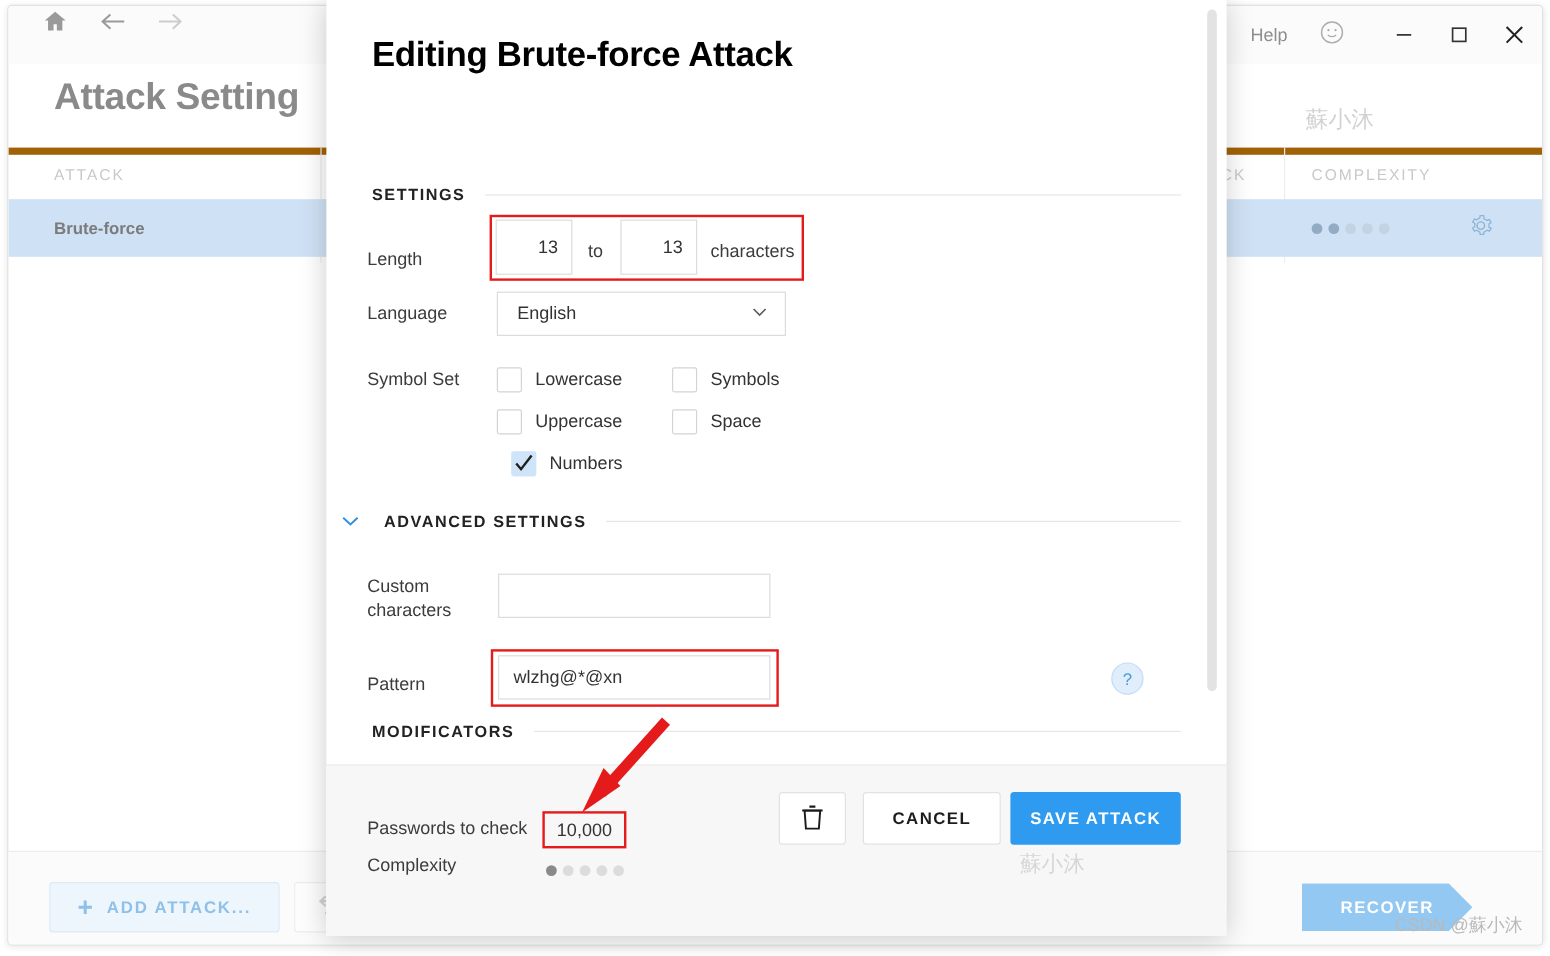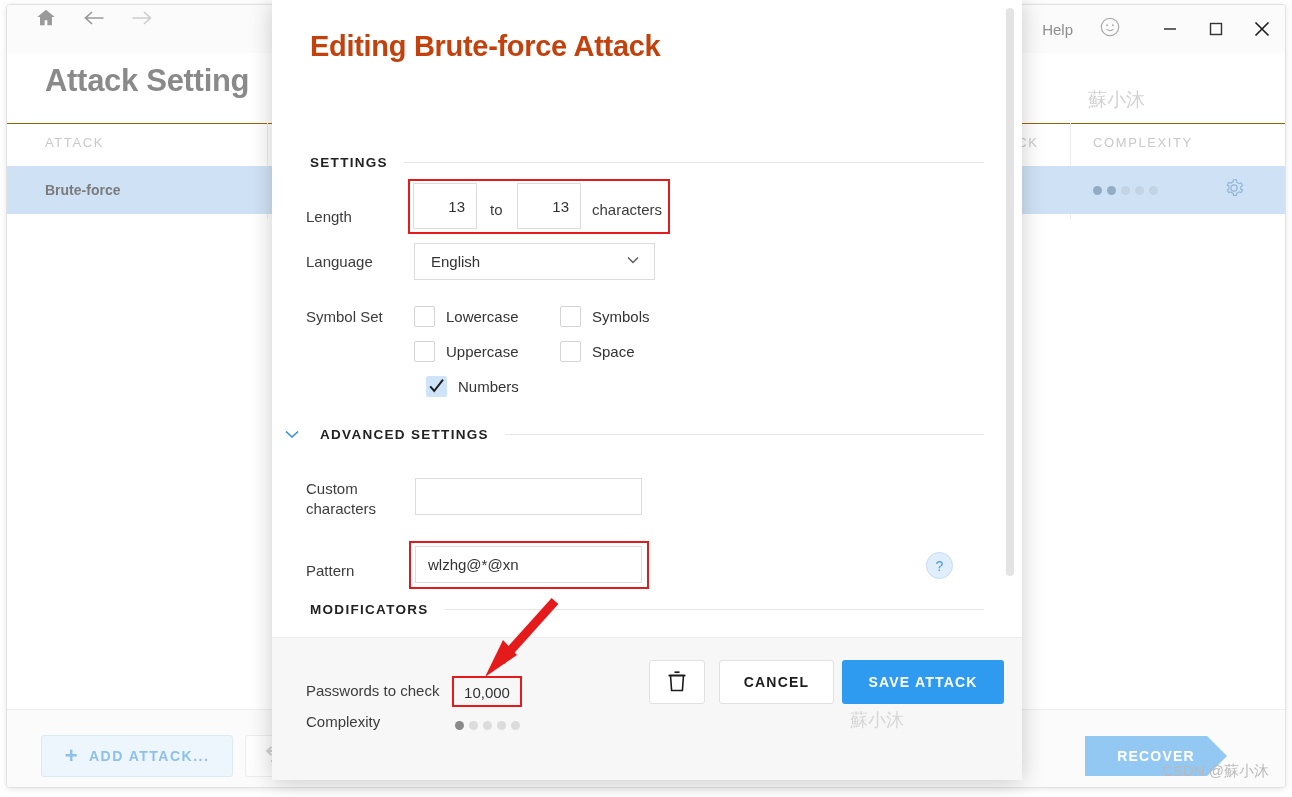--- a/index.html
+++ b/index.html
@@ -41,21 +41,21 @@
     font-size: 31px; font-weight: bold; color: #8a8a8a;
     letter-spacing: -0.3px;
   }
   .wm-top {
     position: absolute; right: 140px; top: 82px;
     font-size: 19px; color: #d2d2d2;
   }
 
   .table-head {
     position: absolute; left: 0; top: 118px; width: 100%; height: 38px;
-    border-top: 1px solid #a16207;
+    border-top: 6px solid #a16207;
     display: flex; align-items: center; text-align: center;
   }
   .th {
     font-size: 13px; color: #c9c9c9; letter-spacing: 1.6px;
   }
   .th.c1 { position: absolute; left: 38px; }
   .th.c2 { position: absolute; left: 272px; }
   .th.c3 { position: absolute; left: 1000px; }
   .th.c4 { position: absolute; left: 1086px; }
   .colsep { position: absolute; top: 118px; width: 1px; height: 96px; background: #ededed; }
@@ -113,21 +113,21 @@
   }
   .dlg-scroll-track {
     position: absolute; right: 0; top: 0; width: 22px; height: 636px; background: #ffffff;
   }
   .dlg-scroll-thumb {
     position: absolute; right: 8px; top: 8px; width: 8px; height: 568px;
     background: #e3e3e3; border-radius: 4px;
   }
   .dlg-title {
     position: absolute; left: 38px; top: 30px;
-    font-size: 29px; font-weight: bold; color: #c2410c; letter-spacing: -0.3px;
+    font-size: 29px; font-weight: bold; color: #000000; letter-spacing: -0.3px;
   }
   .dlg-desc {
     position: absolute; left: 38px; top: 81px; width: 640px;
     font-size: 14.5px; color: #8c8c8c; line-height: 21px;
   }
   .sec-head {
     position: absolute; left: 38px;
     display: flex; align-items: center; gap: 16px; width: 674px;
   }
   .sec-head .lbl {
@@ -186,21 +186,21 @@
   .cxd.on { background: #8a8a8a; }
   .wm-foot { position: absolute; left: 578px; top: 70px; font-size: 18px; color: #d6d6d6; }
 
   .btn {
     position: absolute; height: 44px; border-radius: 3px;
     display: flex; align-items: center; justify-content: center;
     font-size: 14px; font-weight: bold; letter-spacing: 1.2px;
   }
   .btn-trash { left: 377px; top: 22px; width: 56px; background: #fff; border: 1px solid #e2e2e2; }
   .btn-cancel { left: 447px; top: 22px; width: 115px; background: #fff; border: 1px solid #e2e2e2; color: #1c1c1c; }
-  .btn-save { left: 570px; top: 22px; width: 162px; background: #2e9bf0; color: #fff; }
+  .btn-save { left: 570px; top: 22px; width: 142px; background: #2e9bf0; color: #fff; }
 
   .arrow-anno { position: absolute; left: 455px; top: 595px; pointer-events: none; }
 </style>
 </head>
 <body>
 
 <div id="root">
 
   <div class="app-window">
 

